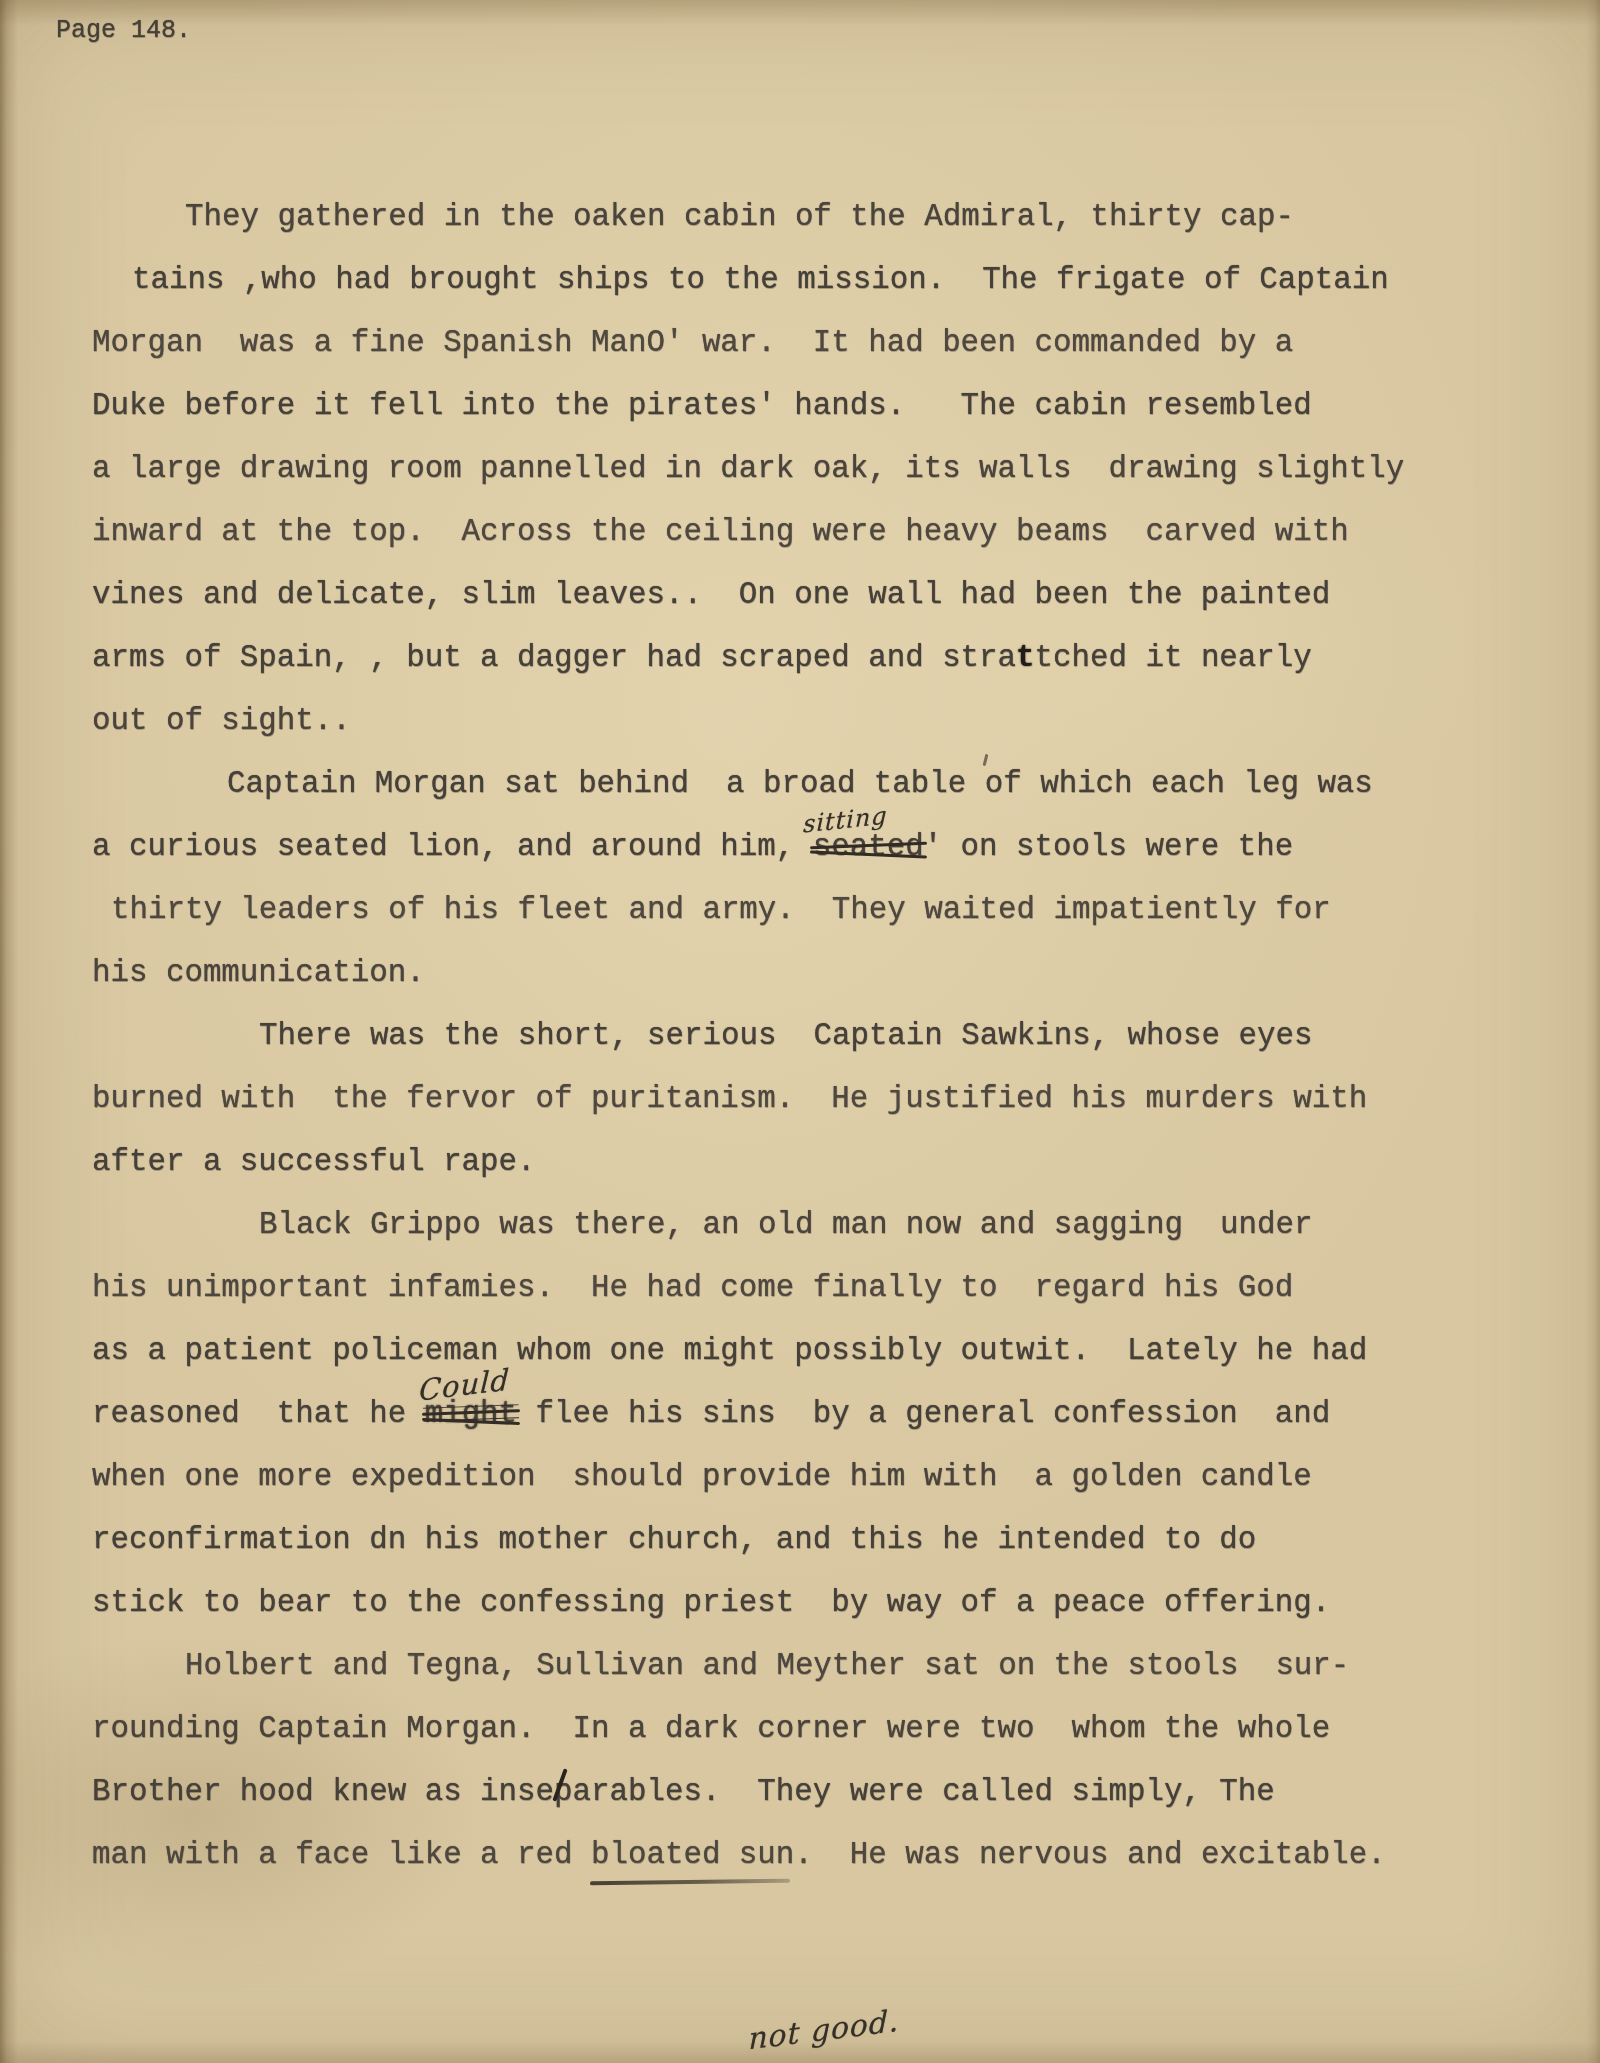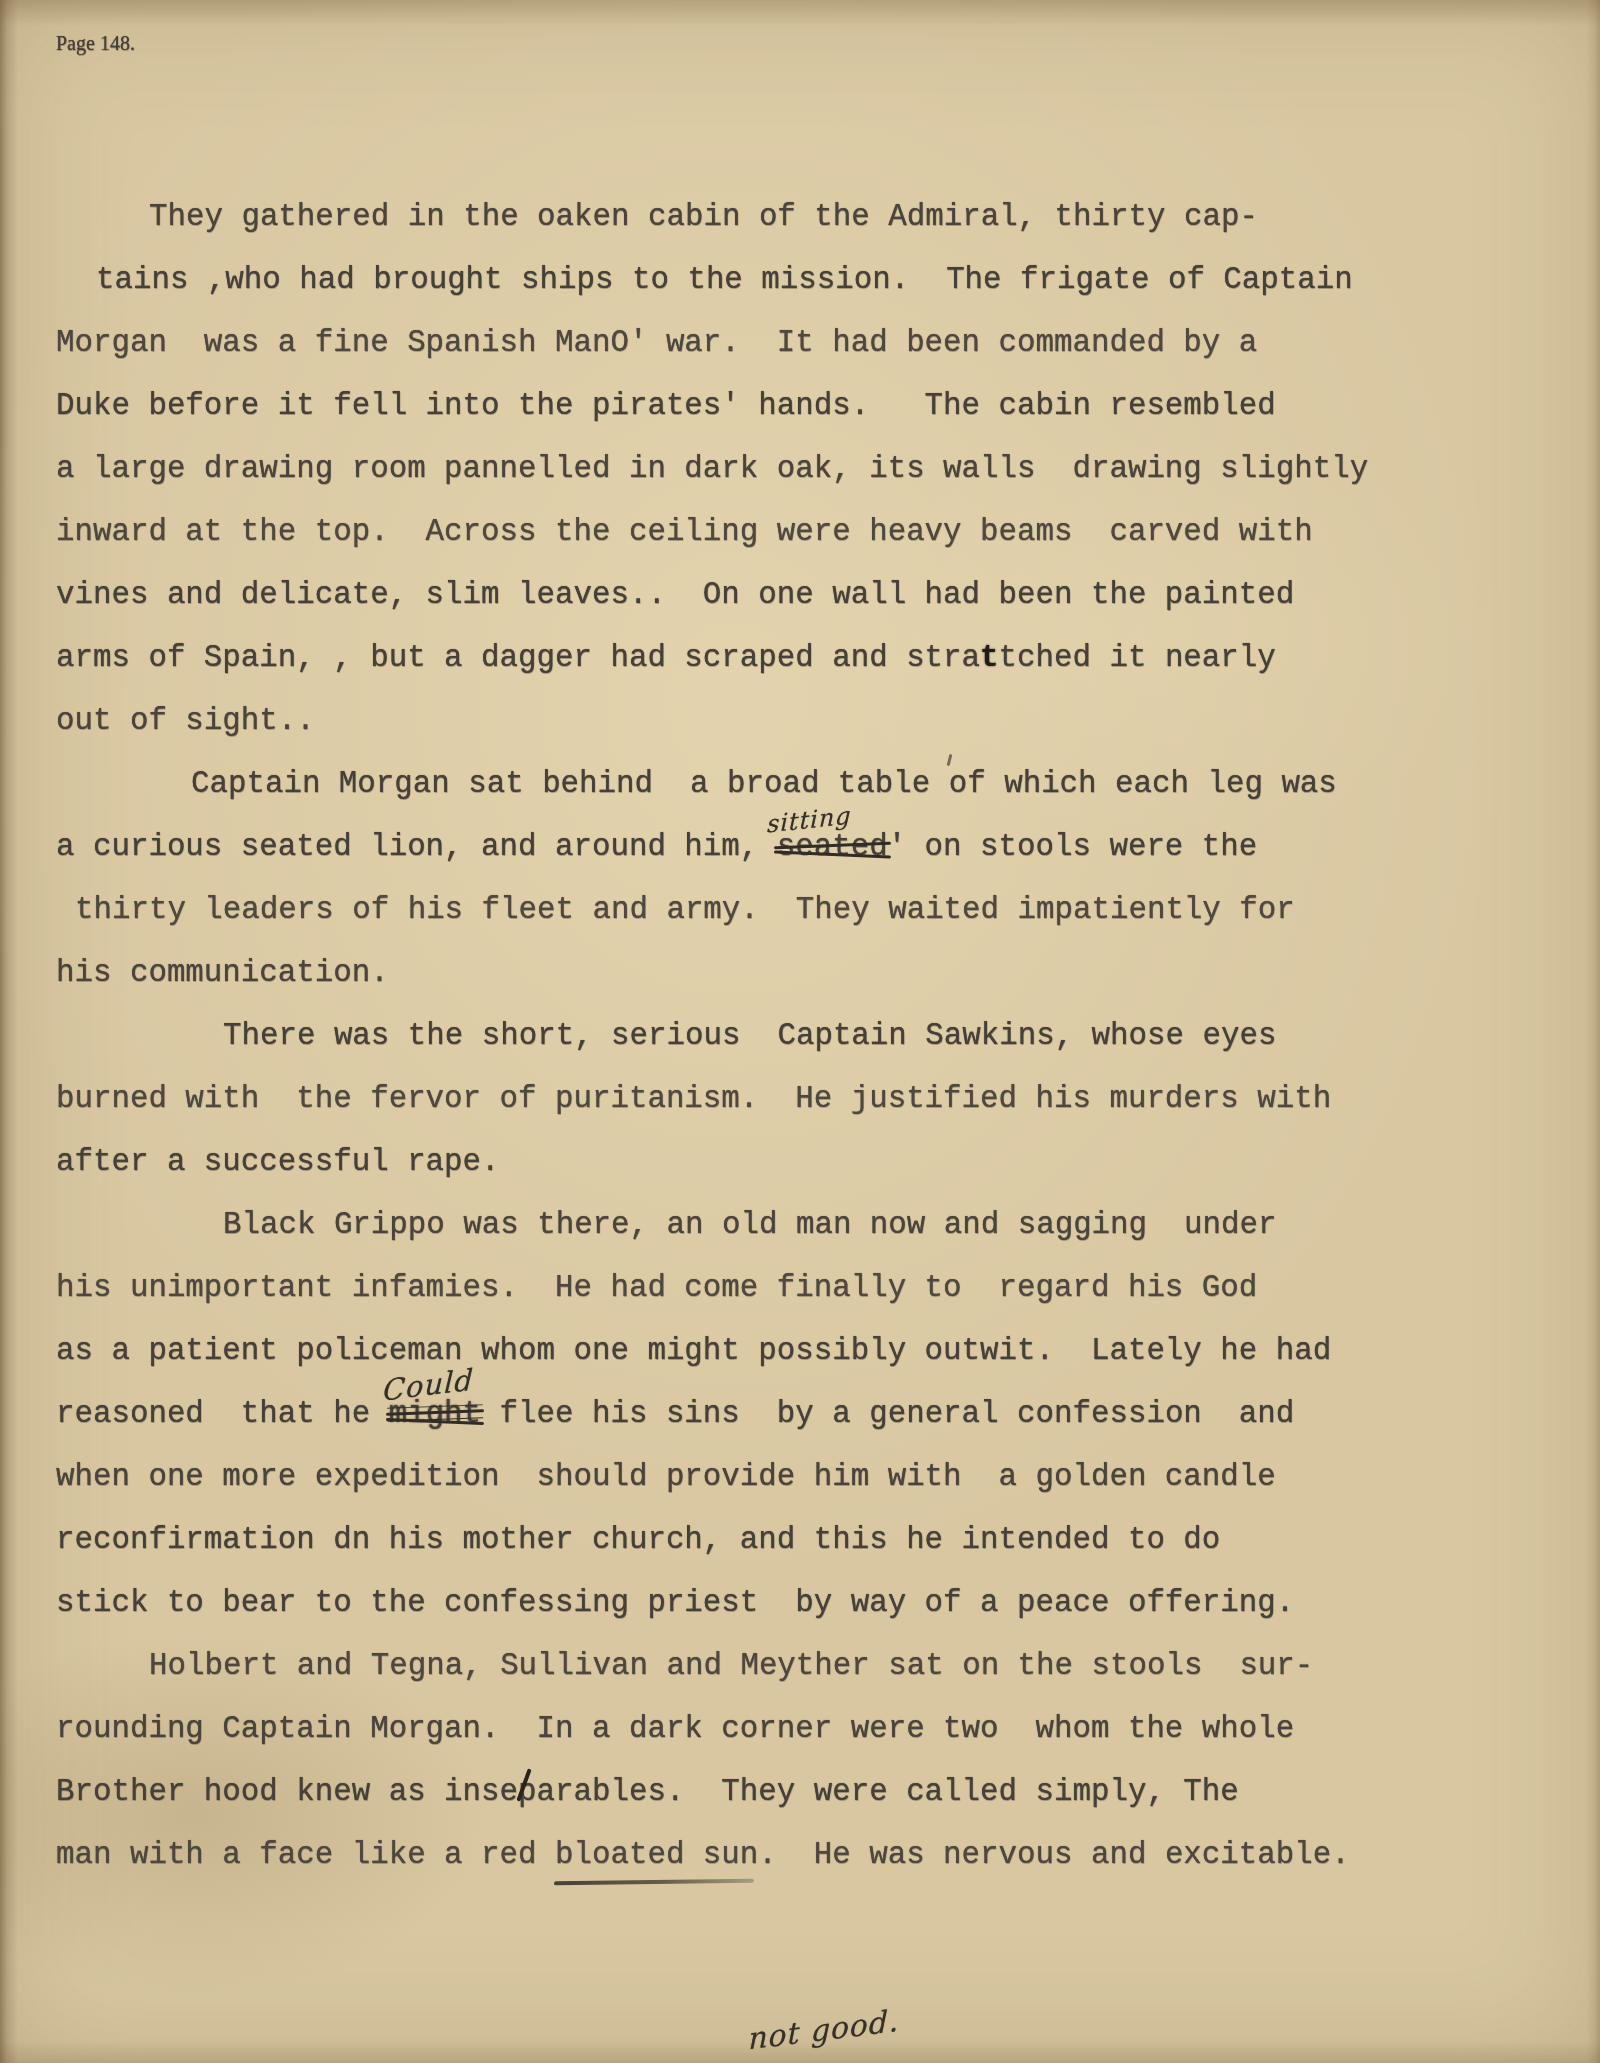--- a/index.html
+++ b/index.html
@@ -14,33 +14,33 @@
       linear-gradient(90deg, rgba(96,74,42,.55) 0px, rgba(96,74,42,.22) 7px, rgba(96,74,42,0) 18px),
       linear-gradient(270deg, rgba(96,74,42,.28) 0px, rgba(96,74,42,.10) 6px, rgba(96,74,42,0) 14px),
       linear-gradient(180deg, rgba(110,88,50,.30) 0px, rgba(110,88,50,0) 26px),
       linear-gradient(0deg, rgba(110,88,50,.22) 0px, rgba(110,88,50,0) 22px),
       #d8c7a1;
     box-shadow: inset 0 0 120px rgba(120,96,55,.25);
     font-family:"Liberation Mono","DejaVu Sans Mono",monospace;
     color:#46403a;
   }
   .page-header{
-    position:absolute; left:56px; top:26px;
-    font-size:20px; line-height:34px; white-space:pre;
+    position:absolute; left:56px; top:14px;
+    font-size:25px; line-height:34px; white-space:pre;
     text-shadow:0 0 1px rgba(62,54,44,.8), .5px .5px 0 rgba(62,54,44,.3);
-    font-family:Liberation Serif, serif;
   }
   .body-text{
     position:absolute; left:56px; top:185px; right:20px;
   }
   .tl{
     position:relative;
     height:63px; line-height:63px;
     font-size:30.8px; white-space:pre;
     text-shadow:0 0 1px rgba(62,54,44,.8), .5px .5px 0 rgba(62,54,44,.3);
+    margin-left:36px;
   }
   .tl:nth-child(3n){opacity:.94}
   .tl:nth-child(4n+1){opacity:.97}
   .in1{padding-left:19px}
   .in2{padding-left:40px}
   .in5{padding-left:93px}
   .in7{padding-left:135px}
   .in9{padding-left:167px}
   .overtype{color:#201c17; font-weight:bold; text-shadow:0 0 2px rgba(25,20,15,.9);}
   .strike{position:relative; display:inline-block;}

